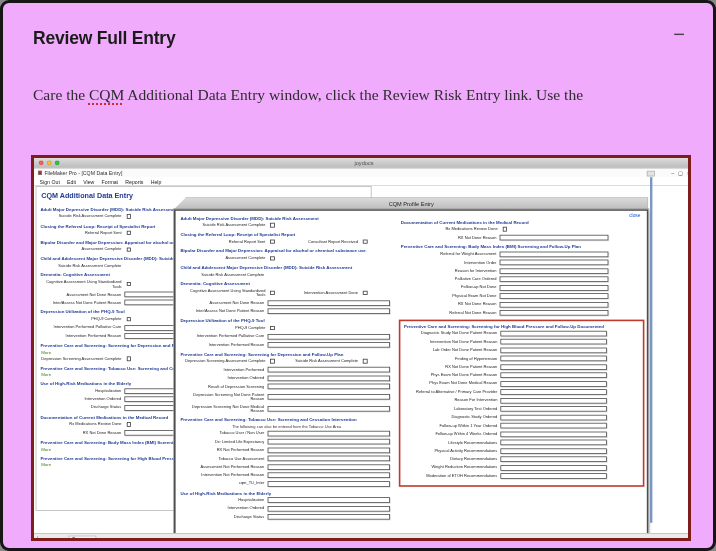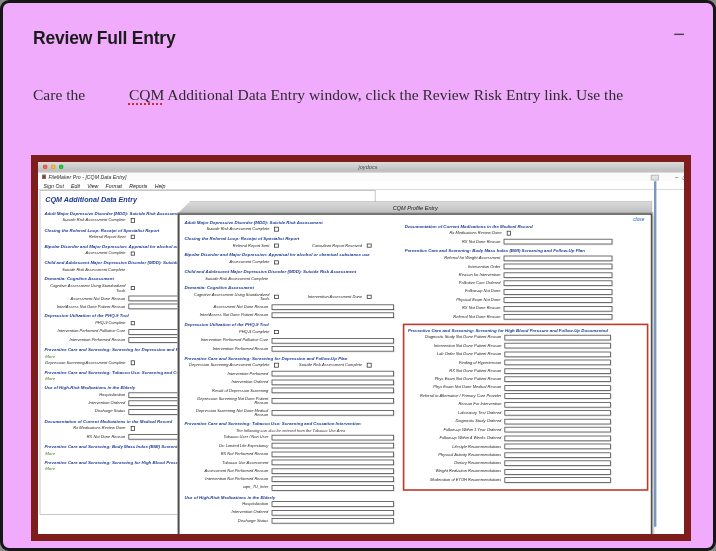--- a/index.html
+++ b/index.html
@@ -14,26 +14,26 @@
     font-size: 17.5px; font-weight: bold; color: #1b1b1b; letter-spacing: -0.2px;
   }
   .collapse { position: absolute; right: 28px; top: 20px; font-size: 20px; color: #444; cursor: pointer; }
   .body-text {
     position: absolute; left: 30px; top: 80px; width: 660px;
     font-family: "Liberation Serif", serif; font-size: 15.5px; line-height: 1.6; color: #2d2d2d;
   }
   .body-text .line { display: block; }
   .spell {
     text-decoration: underline dotted #cf2e2e;
-    text-decoration-thickness: 2px; text-underline-offset: 3px; margin-left: 40px;
+    text-decoration-thickness: 2px; text-underline-offset: 3px;
   }
   
   .shot {
     position: absolute; left: 28px; top: 152px; width: 660px; height: 386px;
-    border: 7px solid #7f1d1d; overflow: hidden; background: #fff; font-style: italic;
+    border: 3px solid #7f1d1d; overflow: hidden; background: #fff;
   }
   .scale { width: 825px; height: 483px; transform: scale(0.8); transform-origin: 0 0; position: relative; background: #fff; }
   .mac-bar { height: 13px; background: linear-gradient(#dcdcdc,#bcbcbc); border-bottom: 1px solid #a5a5a5; display:flex; align-items:center; position:relative; }
   .lights { display:flex; gap:4px; margin-left:6px; z-index:2; }
   .light { width:6px; height:6px; border-radius:50%; border:0.5px solid rgba(0,0,0,.15); }
   .mac-title { position:absolute; left:0; right:0; text-align:center; font-size:7px; color:#4c4c4c; }
   .app-bar { height:11px; display:flex; align-items:center; justify-content:space-between; padding:0 5px; font-size:6.5px; color:#333; background:#fbfbfb; }
   .app-bar .left { display:flex; align-items:center; gap:3px; }
   .app-icon { width:5px; height:5px; background:#a92f2f; border:0.5px solid #777; display:inline-block; }
   .win-controls { display:flex; gap:5px; font-size:6.5px; color:#444; }

